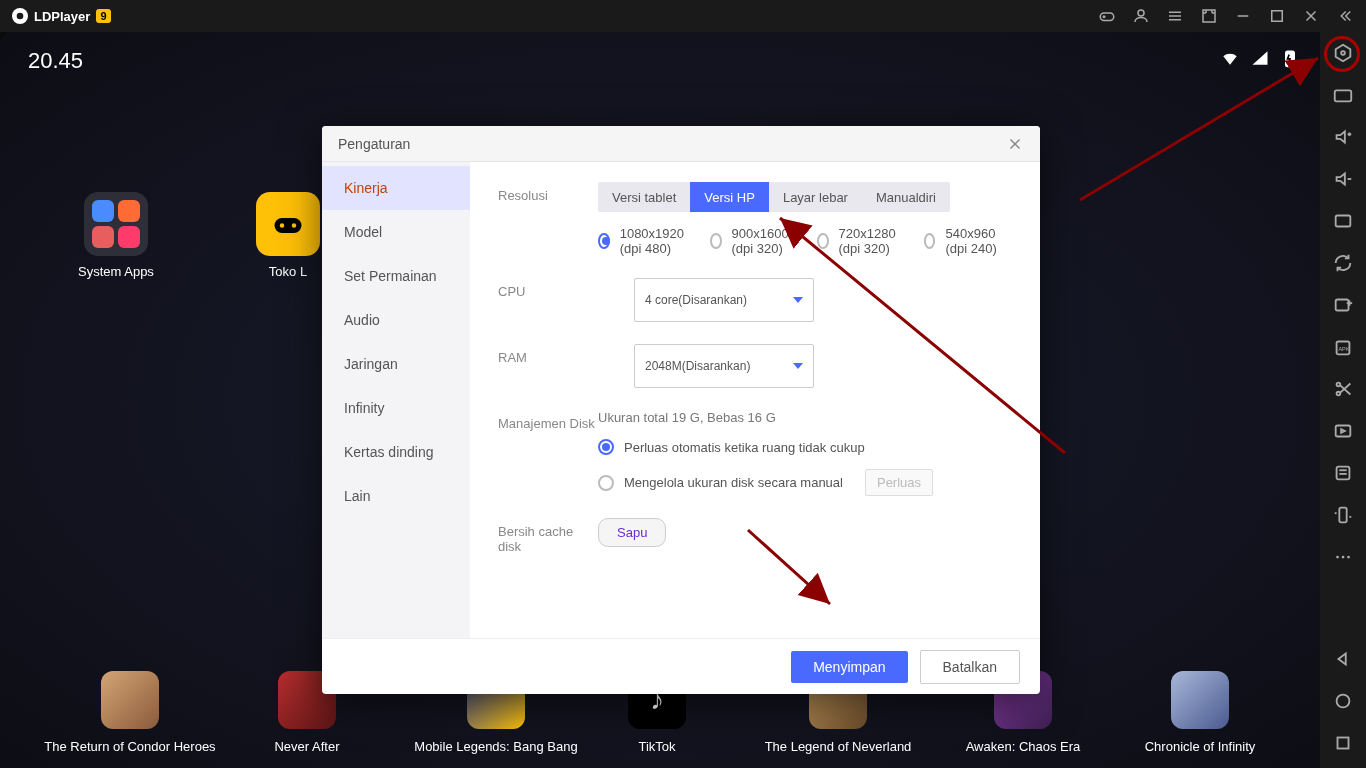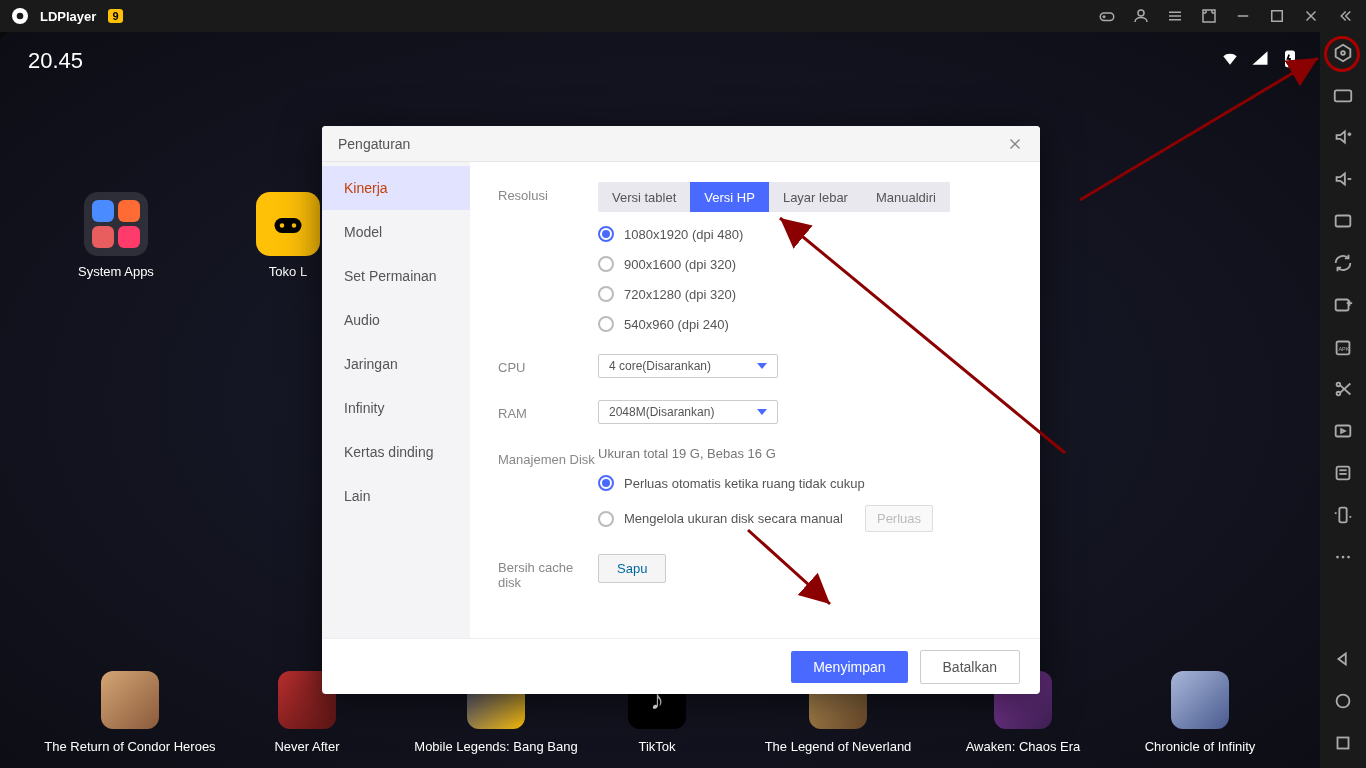--- a/index.html
+++ b/index.html
@@ -1,20 +1,20 @@
 <!DOCTYPE html>
 <html><head>
 <meta charset="utf-8">
 <style>
 * { margin: 0; padding: 0; box-sizing: border-box; font-family: Arial, sans-serif; }
 body { width: 1366px; height: 768px; overflow: hidden; background: #0a0a0a; position: relative; }
 
 
 .titlebar { height: 32px; background: #1a1a1a; display: flex; align-items: center; padding: 0 12px; color: #fff; position: relative; }
-.logo { display: flex; align-items: center; gap: 12px; font-size: 13px; font-weight: 600; }
+.logo { display: flex; align-items: center; gap: 6px; font-size: 13px; font-weight: 600; }
 .logo-icon { width: 16px; height: 16px; background: #fff; border-radius: 50%; display: flex; align-items: center; justify-content: center; }
 .logo-badge { background: #ffc107; color: #000; font-size: 11px; padding: 1px 4px; border-radius: 3px; font-weight: bold; }
 .titlebar-controls { margin-left: auto; display: flex; gap: 16px; align-items: center; }
 .tb-icon { width: 18px; height: 18px; cursor: pointer; color: #aaa; display: flex; align-items: center; justify-content: center; }
 .tb-icon svg { width: 100%; height: 100%; }
 
 
 .desktop { position: absolute; top: 32px; left: 0; width: 1320px; height: 736px; background: radial-gradient(ellipse at center, #1a1d2e 0%, #0d0d15 100%); border-radius: 12px 0 0 0; }
 .statusbar { position: absolute; top: 16px; left: 28px; color: #fff; font-size: 22px; font-weight: 400; }
 .status-icons { position: absolute; top: 16px; right: 20px; display: flex; gap: 10px; align-items: center; }
@@ -47,32 +47,32 @@
 .sb-item.active { background: #e1e3ff; color: #c2410c; }
 .modal-content { flex: 1; padding: 20px 28px 0 28px; font-size: 13px; color: #555; overflow: auto; }
 .field-row { display: flex; margin-bottom: 22px; }
 .field-label { width: 100px; color: #888; font-size: 13px; padding-top: 6px; }
 .field-body { flex: 1; }
 
 .tab-group { display: inline-flex; background: #e8e8ee; border-radius: 2px; height: 30px; align-items: flex-start; }
 .tab-btn { padding: 0 14px; font-size: 13px; background: transparent; border: none; cursor: pointer; color: #555; height: 30px; }
 .tab-btn.active { background: #4a6aff; color: #fff; }
 
-.radio-list { display: flex; flex-direction: column; gap: 14px; margin-top: 14px; }
+.radio-list { display: flex; flex-direction: row; gap: 14px; margin-top: 14px; }
 .radio-item { display: flex; align-items: center; gap: 10px; cursor: pointer; }
 .radio { width: 16px; height: 16px; border: 2px solid #bbb; border-radius: 50%; position: relative; }
 .radio.checked { border-color: #4a6aff; }
 .radio.checked::after { content: ''; position: absolute; top: 2px; left: 2px; width: 8px; height: 8px; background: #4a6aff; border-radius: 50%; }
 
-.select-box { width: 180px; height: 24px; border: 1px solid #ccc; border-radius: 2px; display: flex; align-items: center; padding: 0 10px; position: relative; cursor: pointer; font-size: 12px; color: #555; }
+.select-box { width: 180px; height: 44px; border: 1px solid #ccc; border-radius: 2px; display: flex; align-items: center; padding: 0 10px; position: relative; cursor: pointer; font-size: 12px; color: #555; margin-left: 36px; }
 .select-box::after { content: ''; position: absolute; right: 10px; width: 0; height: 0; border-left: 5px solid transparent; border-right: 5px solid transparent; border-top: 6px solid #4a6aff; }
 
 .small-text { font-size: 13px; color: #777; margin-bottom: 14px; }
 .btn-disabled { padding: 5px 11px; border: 1px solid #ddd; background: #f9f9f9; color: #bbb; border-radius: 2px; cursor: not-allowed; font-size: 13px; }
-.btn-secondary { padding: 6px 18px; border: 1px solid #ccc; background: #f5f5f5; color: #0369a1; border-radius: 2px; cursor: pointer; font-size: 13px; }
+.btn-secondary { padding: 6px 18px; border: 1px solid #ccc; background: #f5f5f5; color: #6d28d9; border-radius: 10px; cursor: pointer; font-size: 13px; }
 
 .modal-footer { height: 56px; border-top: 1px solid #eee; display: flex; align-items: center; justify-content: flex-end; padding: 0 20px; gap: 12px; }
 .btn-primary { padding: 8px 22px; background: #4a6aff; color: #fff; border: none; border-radius: 2px; cursor: pointer; font-size: 14px; }
 .btn-cancel { padding: 8px 22px; background: #fff; color: #555; border: 1px solid #ccc; border-radius: 2px; cursor: pointer; font-size: 14px; }
 
 
 .arrow-svg { position: absolute; pointer-events: none; }
 .highlight-circle { position: absolute; border: 3px solid #a00; border-radius: 50%; pointer-events: none; }
 </style>
 </head>

